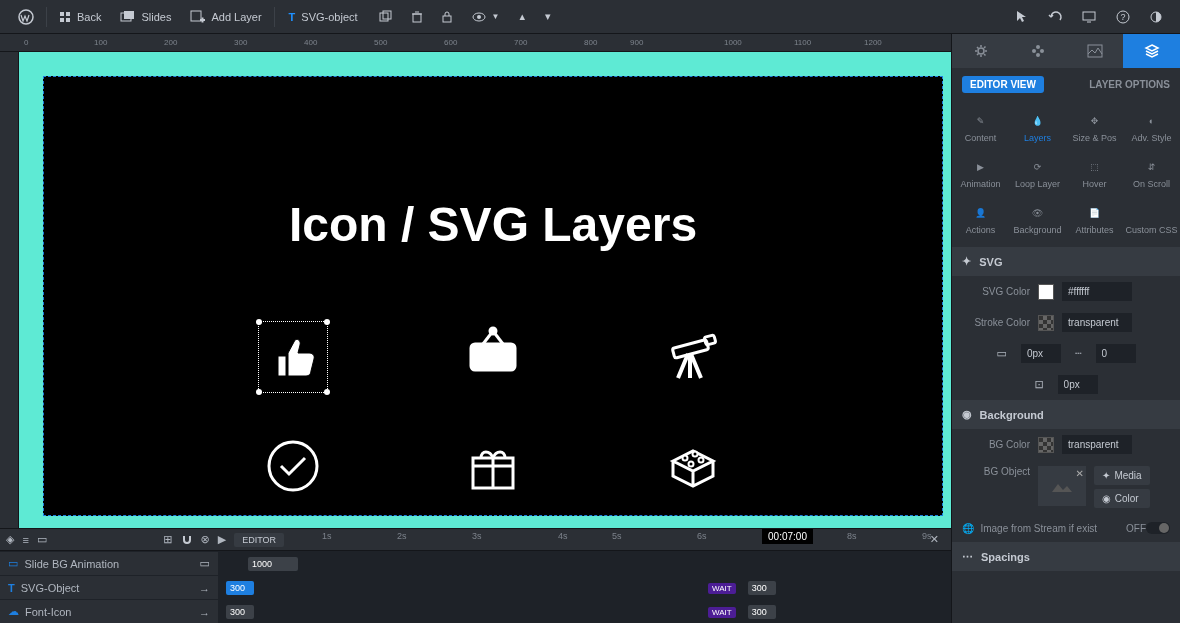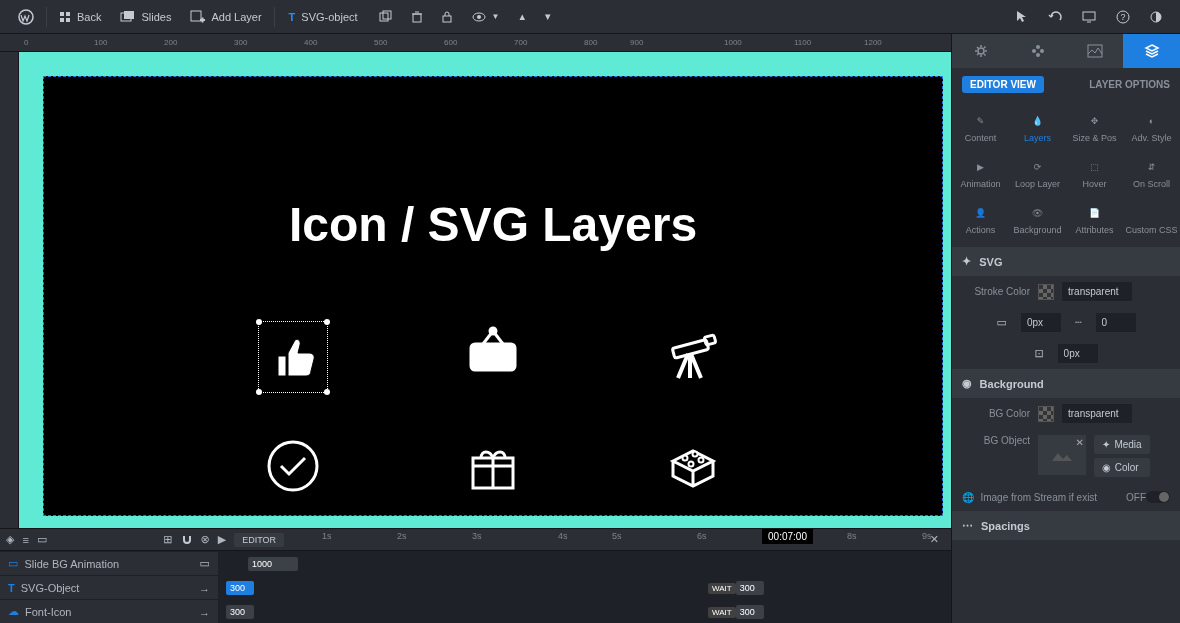--- a/index.html
+++ b/index.html
@@ -32,21 +32,21 @@
 .tl-toolbar .badge{background:#363b42;padding:2px 8px;font-size:9px;color:#c5cad2;border-radius:2px}
 .tl-ruler{position:relative;flex:1;font-size:9px;color:#7d838c}
 .tl-ruler span{position:absolute;top:2px}
 .tl-rows{flex:1;overflow:hidden}
 .tl-row{height:24px;display:flex;align-items:center;border-top:1px solid #1e2228}
 .tl-row-label{width:218px;padding:0 8px;display:flex;align-items:center;gap:6px;background:#2b2f35;height:100%}
 .tl-row-track{flex:1;position:relative;height:100%;background:#1e2228}
 .tl-bar{position:absolute;top:5px;height:14px;border-radius:2px;font-size:9px;color:#fff;display:flex;align-items:center;padding:0 4px}
 .tl-bar.grey{background:#3c4148}
 .tl-bar.blue{background:#1e7fe0}
-.wait-badge{background:#404040;color:#fff;padding:1px 4px;font-size:8px;border-radius:2px;margin-right:0}
+.wait-badge{background:#4c1d95;color:#fff;padding:1px 4px;font-size:8px;border-radius:2px;margin-right:12px}
 .time-display{position:absolute;left:520px;top:0;background:#000;color:#fff;padding:2px 6px;font-size:10px}
 
 .right-panel{width:229px;background:#2b2f35;border-left:1px solid #14161a;display:flex;flex-direction:column;overflow-y:auto}
 .rp-tabs{height:34px;background:#363b42;display:flex}
 .rp-tab{flex:1;display:flex;align-items:center;justify-content:center;cursor:pointer}
 .rp-tab.active{background:#1e7fe0}
 .rp-header{display:flex;align-items:center;padding:8px 10px;}
 .rp-header .pill{background:#1e7fe0;color:#fff;padding:3px 8px;border-radius:3px;font-size:10px;font-weight:bold}
 .rp-header .txt{color:#8a9099;font-size:10px;font-weight:bold}
 .rp-grid{display:grid;grid-template-columns:repeat(4,1fr);padding:4px 0}
@@ -395,20 +395,25 @@
           <div class="ic"></div>
           <span>Custom CSS</span>
         </div>
       </div>
 
     <div class="rp-section-head">
         <span>✦</span>
         <span>SVG</span>
       </div>
     <div class="rp-field">
+        <span class="rp-field-label">SVG Color</span>
+        <span class="swatch white"></span>
+        <input class="rp-input" value="#ffffff" style="">
+      </div>
+    <div class="rp-field">
         <span class="rp-field-label">Stroke Color</span>
         <span class="swatch trans"></span>
         <input class="rp-input" value="transparent" style="">
       </div>
     <div class="rp-field" style="justify-content:center;gap:14px">
       <span>▭</span>
         <input class="rp-input" style="width: 40px;" value="0px">
       <span>┄</span>
         <input class="rp-input" style="width: 40px;" value="0">
     </div>

